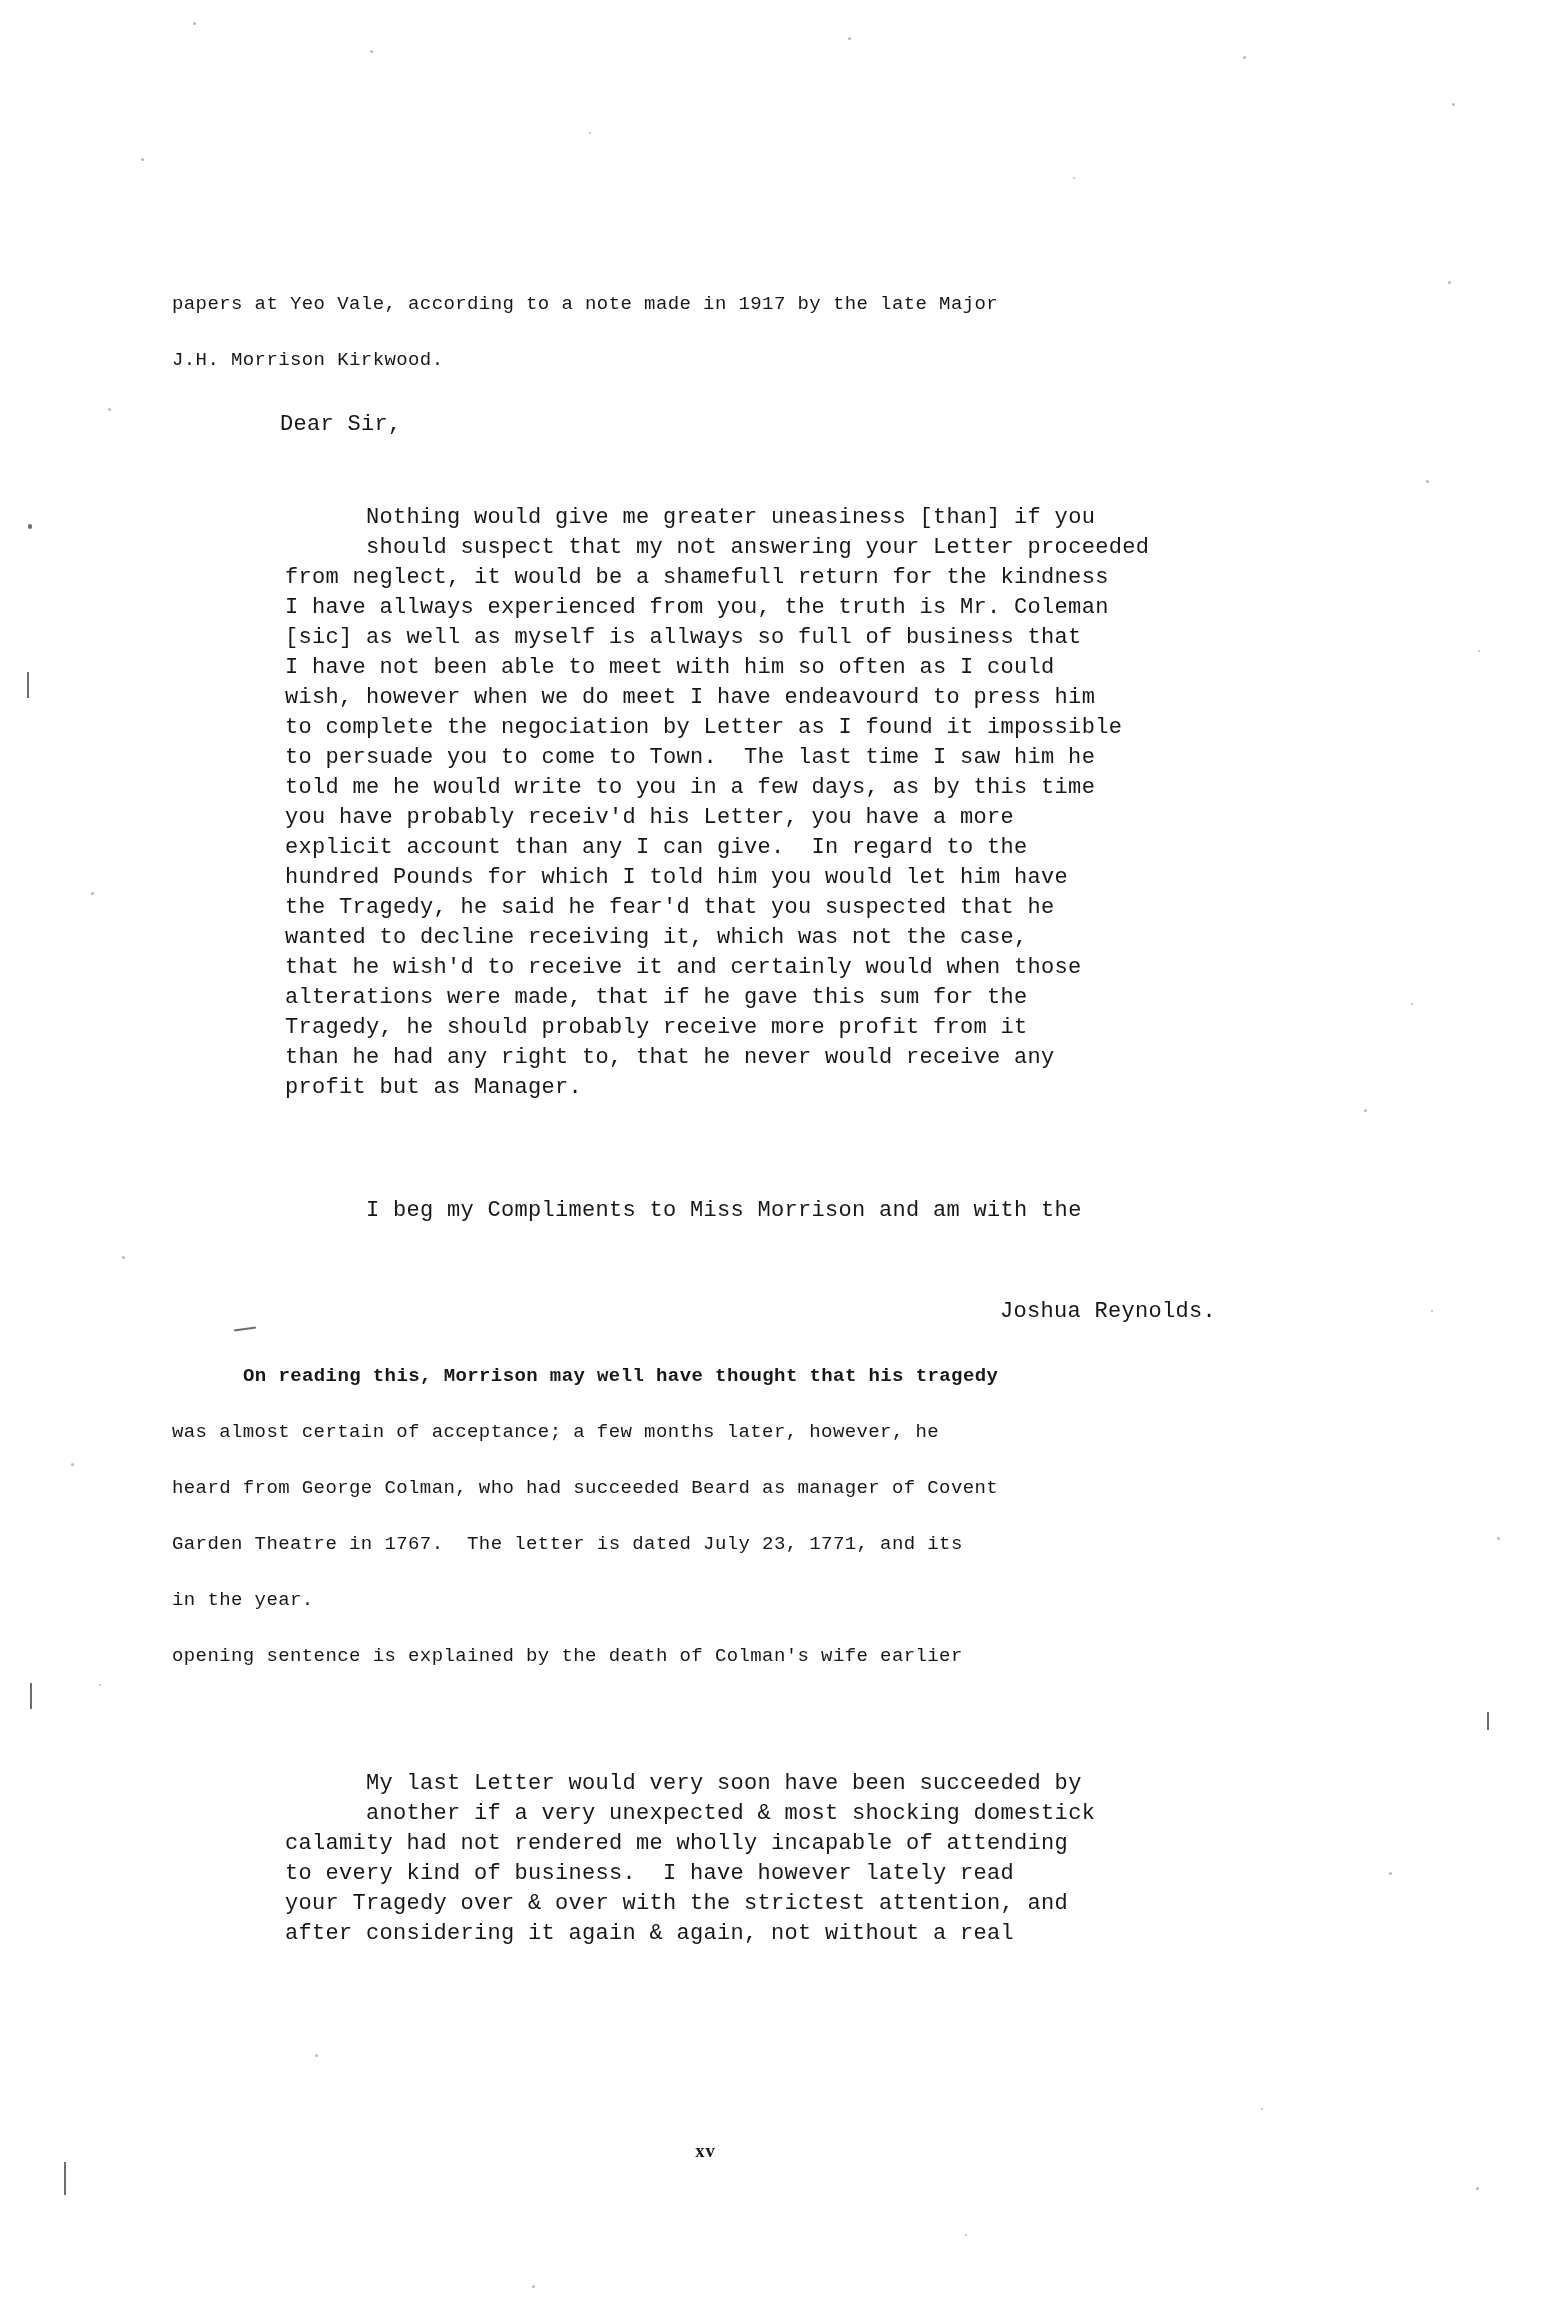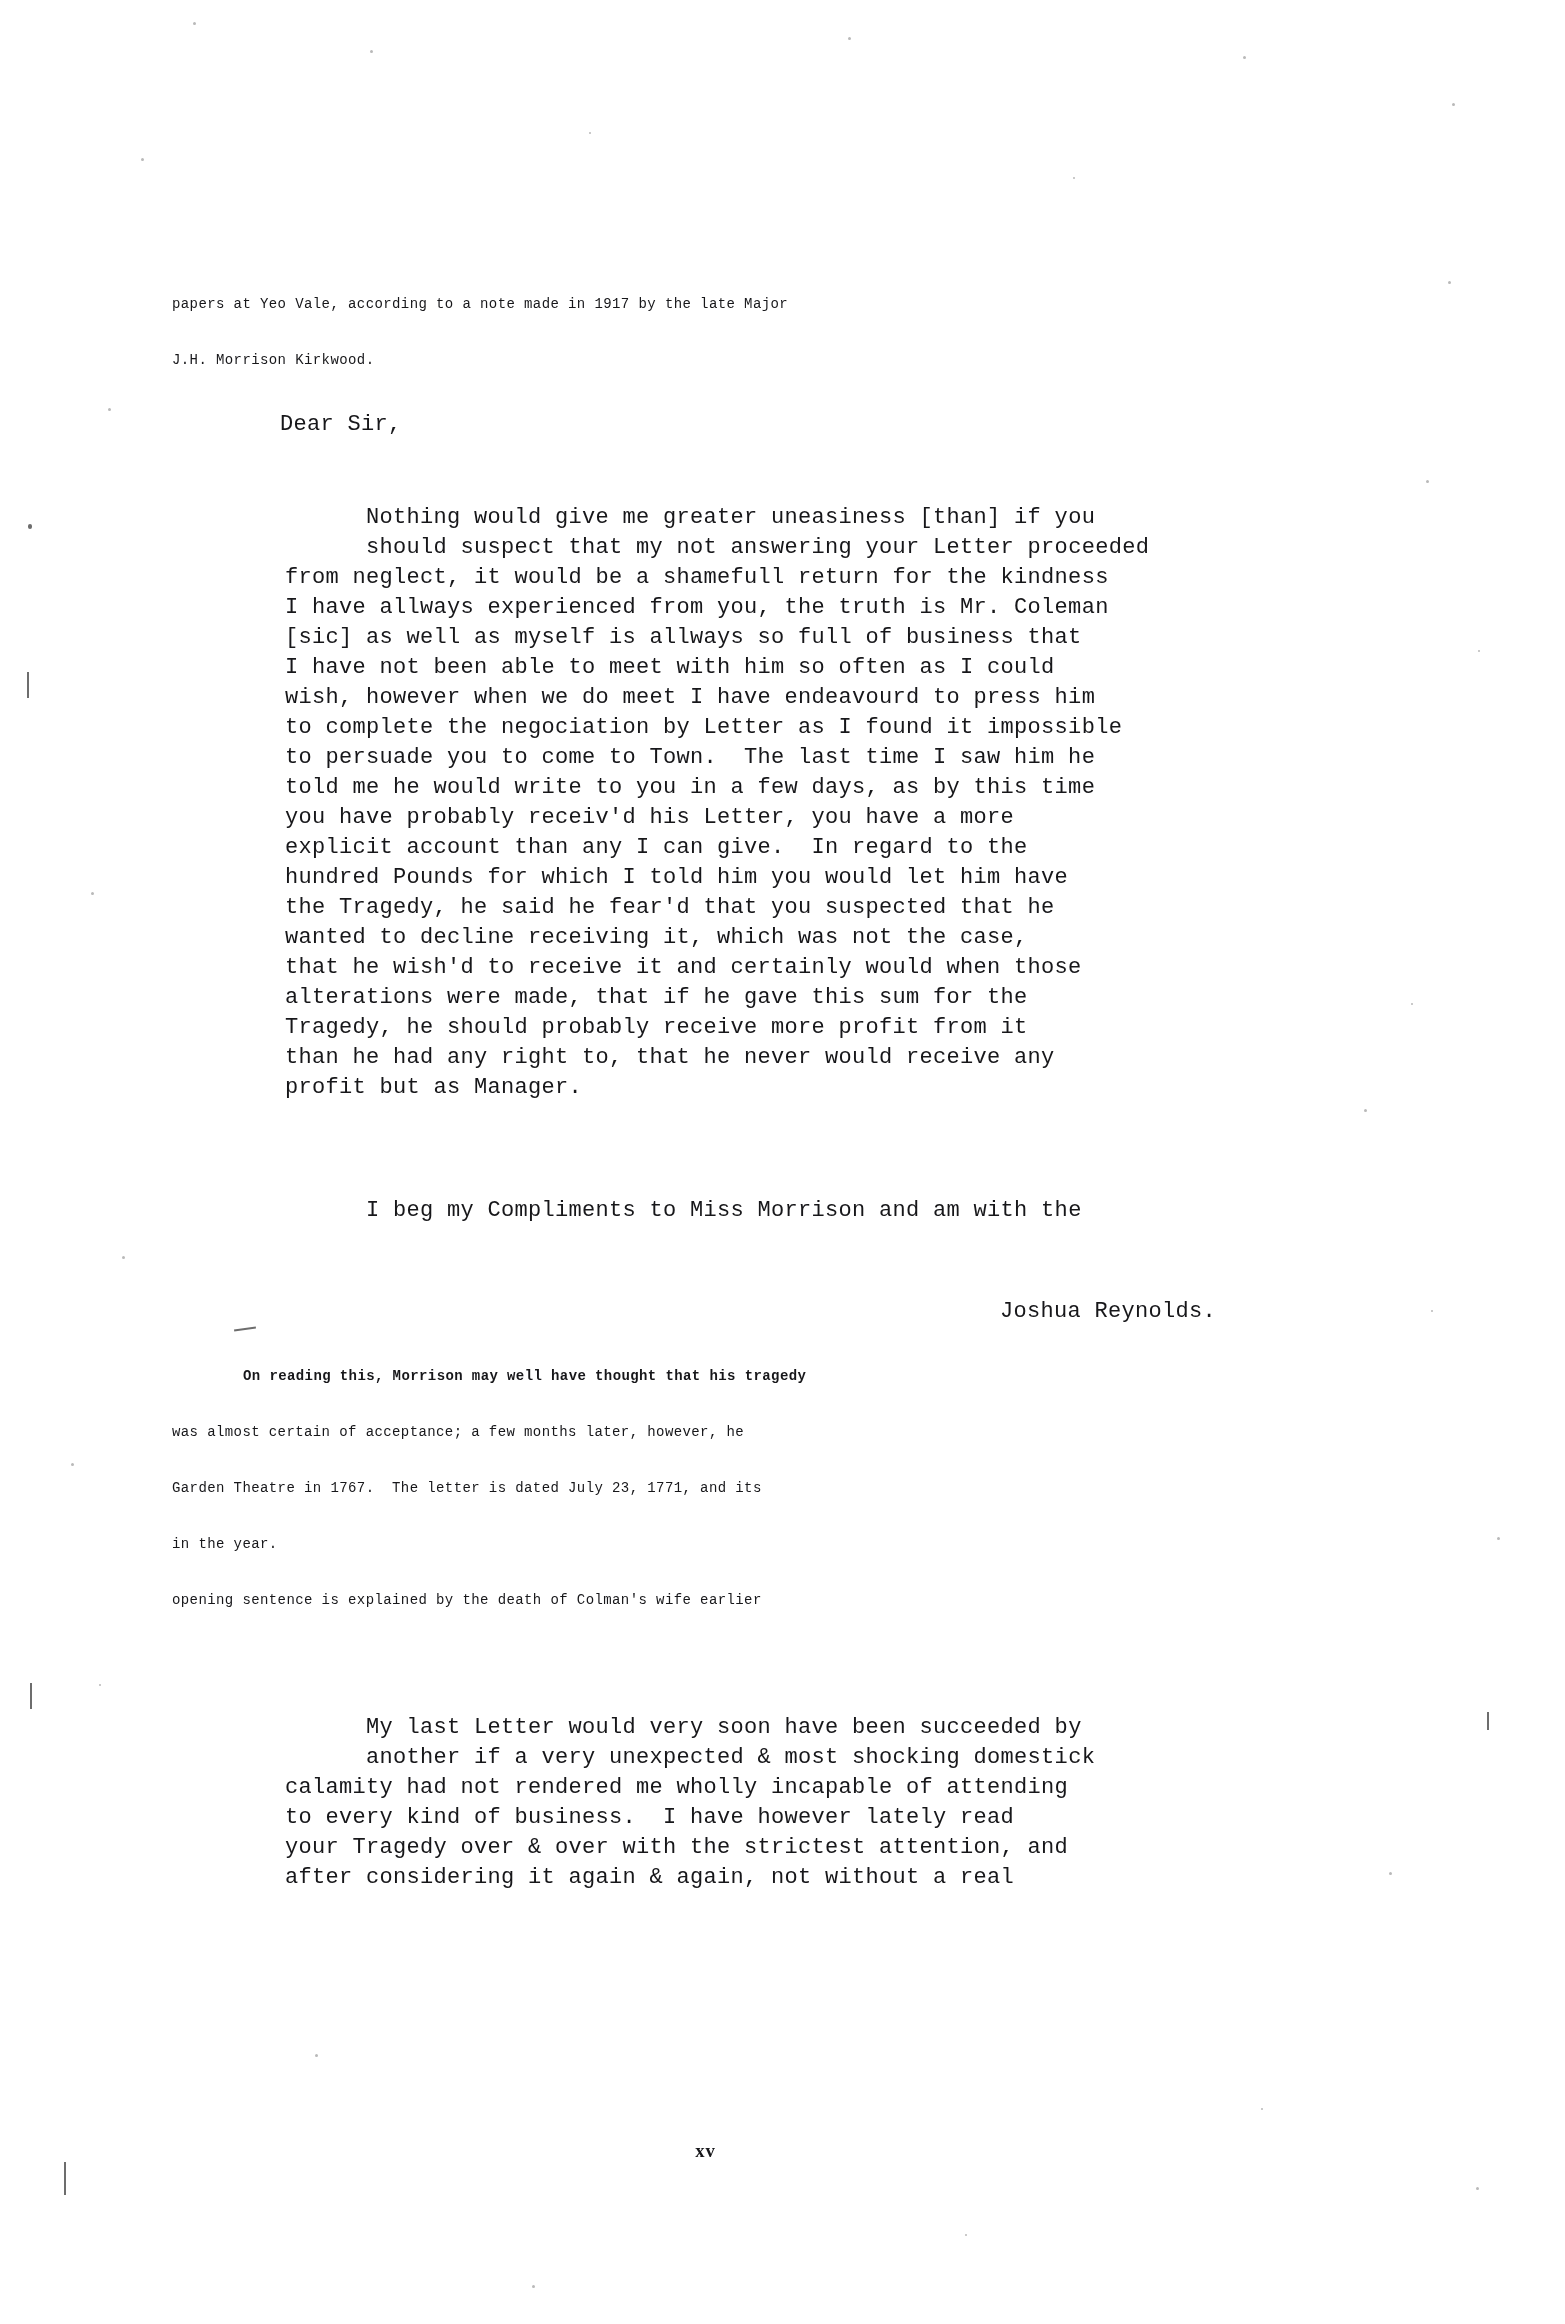--- a/index.html
+++ b/index.html
@@ -39,21 +39,21 @@
 
   .content {
     position: absolute;
     left: 172px;
     top: 276px;
     width: 1197px;
   }
 
   
   .narrative {
-    font-size: 14px;
+    font-size: 19px;
     line-height: 56px;
     letter-spacing: 0.4px;
     white-space: pre-wrap;
     margin: 0;
   }
   .narrative-indent {
     text-indent: 71px;
     font-weight: bold;
   }
 
@@ -162,20 +162,21 @@
     </div>
 
     <div class="gap-lg"></div>
 
     <div class="letter signature">Joshua Reynolds.</div>
 
     <div class="gap-sm"></div>
 
     <div class="narrative narrative-indent">On reading this, Morrison may well have thought that his tragedy</div>
     <div class="narrative">was almost certain of acceptance; a few months later, however, he</div>
+    <div class="narrative">heard from George Colman, who had succeeded Beard as manager of Covent</div>
     <div class="narrative">Garden Theatre in 1767.  The letter is dated July 23, 1771, and its</div>
     <div class="narrative">in the year.</div>
     <div class="narrative">opening sentence is explained by the death of Colman's wife earlier</div>
 
     <div class="gap-sm"></div>
 
 
     <div class="gap-md"></div>
 
     <div class="letter body">

